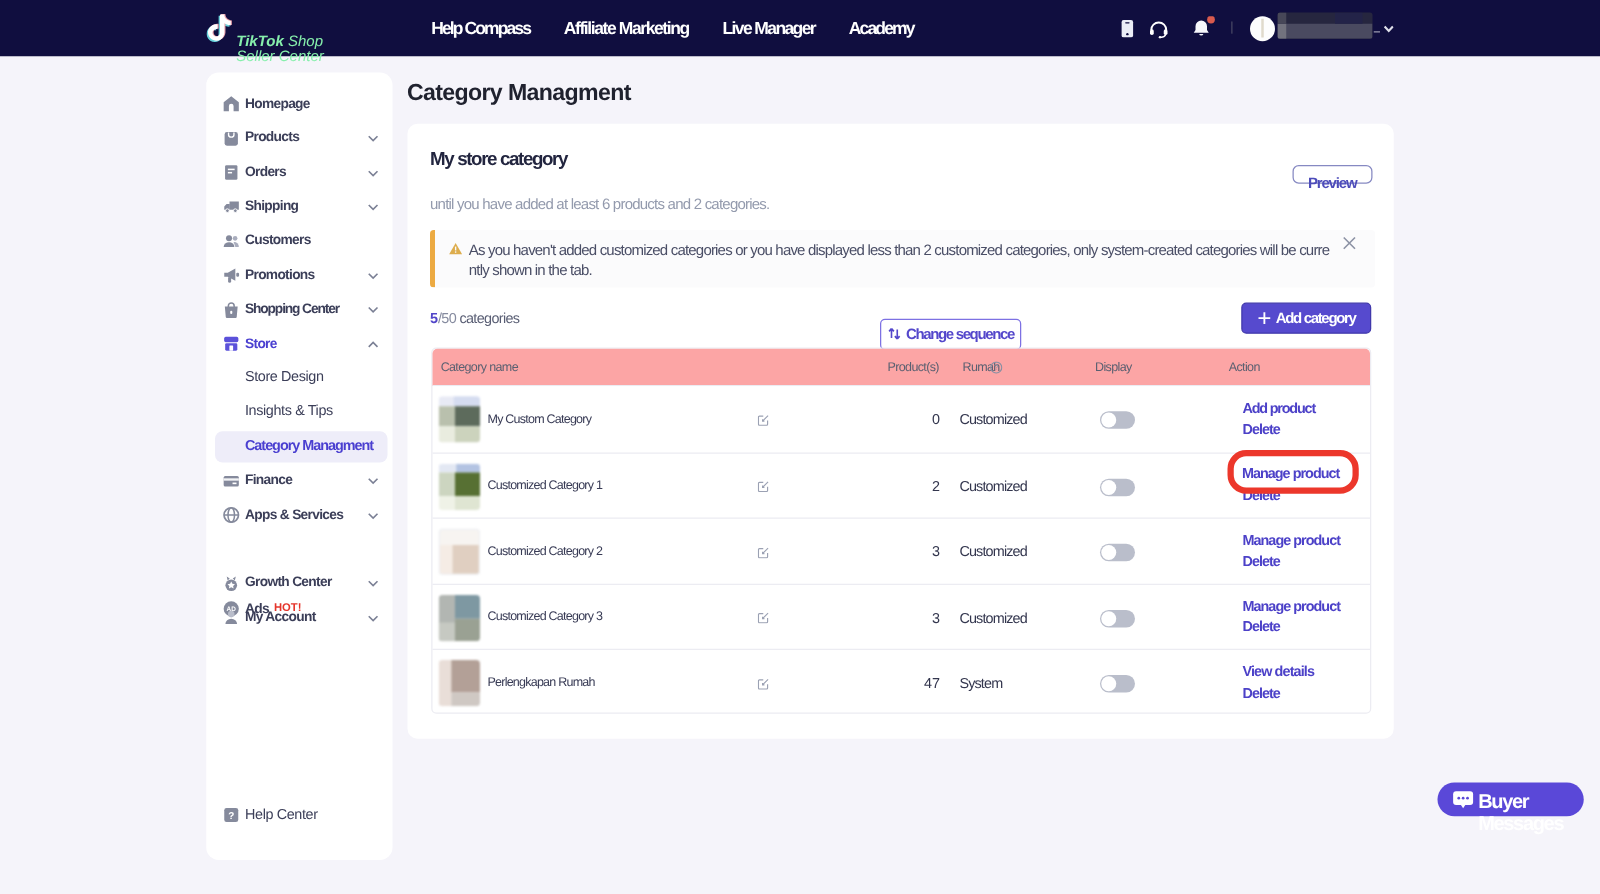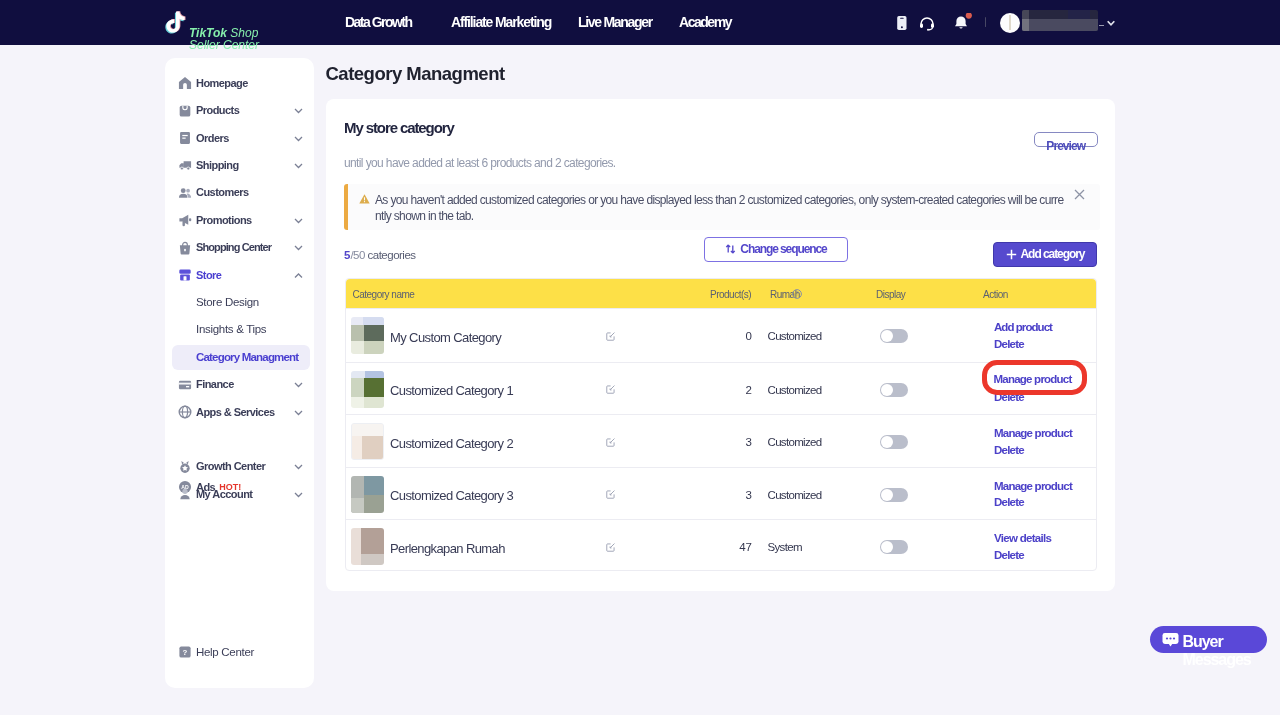--- a/index.html
+++ b/index.html
@@ -38,26 +38,26 @@
 .card { position:absolute; left:326px; top:99px; width:789px; height:492px; background:#fff; border-radius:8px; }
 .cardtitle { position:absolute; left:18px; top:20px; font-size:15px; font-weight:700; letter-spacing:-1.1px; color:#22253f; }
 .carddesc { position:absolute; left:18px; font-size:12px; letter-spacing:-0.62px; color:#939aad; white-space:nowrap; }
 .btn { position:absolute; height:25px; border:1px solid #7d71e3; border-radius:4px; background:#fff; color:#5447cb; font-size:12px; font-weight:700; text-align:center; line-height:23px; white-space:nowrap; }
 .btnp { background:#564ace; border:1px solid #4038ab; color:#fff; line-height:23px; }
 .alert { position:absolute; left:18px; top:85px; width:756px; height:46px; background:#fbfbfc; border-left:4px solid #ecaa42; border-radius:3px; }
 .alert .txt { position:absolute; left:27px; font-size:12px; letter-spacing:-0.65px; color:#4a4e66; white-space:nowrap; }
 .count { position:absolute; left:18px; top:150px; font-size:11.5px; letter-spacing:-0.51px; color:#25283f; }
 
 .table { position:absolute; left:19px; top:179px; width:752px; height:292.5px; border:1px solid #ececf2; border-radius:4px; }
-.thead { position:absolute; left:0; top:0; width:750px; height:30px; background:#fde047; border-radius:4px 4px 0 0; border-bottom:1px solid #ececf2; }
+.thead { position:absolute; left:0; top:0; width:750px; height:30px; background:#fca5a5; border-radius:4px 4px 0 0; border-bottom:1px solid #ececf2; }
 .th { position:absolute; top:10px; font-size:10px; letter-spacing:-0.5px; color:#5b6071; font-weight:400; white-space:nowrap; }
 .row { position:absolute; left:0; width:750px; height:52.5px; border-top:1px solid #ececf2; }
 .thumb { position:absolute; left:5px; top:8px; width:33px; height:37px; border-radius:3px; overflow:hidden; filter:blur(0.7px); }
 .tb { position:absolute; }
-.cname { position:absolute; left:44px; top:20.5px; font-size:13px; letter-spacing:-0.61px; color:#383b55; white-space:nowrap; }
+.cname { position:absolute; left:44px; top:20.5px; font-size:10px; letter-spacing:-0.61px; color:#383b55; white-space:nowrap; }
 .ecount { position:absolute; top:21px; width:48px; text-align:right; font-size:11.5px; color:#33364e; left:358px; }
 .ctype { position:absolute; left:421.5px; top:21px; font-size:11.5px; letter-spacing:-0.67px; color:#33364e; white-space:nowrap; }
 .toggle { position:absolute; left:534px; top:20px; width:27.5px; height:14px; border-radius:7px; background:#babecb; }
 .toggle:after { content:""; position:absolute; left:1px; top:1px; width:12px; height:12px; border-radius:50%; background:#fff; }
 .act { position:absolute; left:648px; font-size:11.5px; font-weight:700; letter-spacing:-0.77px; color:#4c41c8; white-space:nowrap; }
 .edit { position:absolute; left:259.5px; top:21.5px; }
 
 .ann { position:absolute; left:981.5px; top:359.5px; width:105px; height:35px; background:#fff; border:5.5px solid #ec372b; border-radius:15px; z-index:30; }
 .ann span { position:absolute; left:7px; top:8px; font-size:11.5px; font-weight:700; letter-spacing:-0.77px; color:#4c41c8; white-space:nowrap; }
 
@@ -74,21 +74,21 @@
       <path transform="translate(-1.2,1.2)" fill="#69d2db" d="M12.53.02C13.84 0 15.14.01 16.44 0c.08 1.53.63 3.09 1.75 4.17 1.12 1.11 2.7 1.62 4.24 1.79v4.03c-1.44-.05-2.89-.35-4.2-.97-.57-.26-1.1-.59-1.62-.93-.01 2.92.01 5.84-.02 8.75-.08 1.4-.54 2.79-1.35 3.94-1.31 1.92-3.58 3.17-5.91 3.21-1.43.08-2.86-.31-4.08-1.03-2.02-1.19-3.44-3.37-3.65-5.71-.02-.5-.03-1-.01-1.49.18-1.9 1.12-3.72 2.58-4.96 1.66-1.44 3.98-2.13 6.15-1.72.02 1.48-.04 2.96-.04 4.44-.99-.32-2.15-.23-3.02.37-.63.41-1.11 1.04-1.36 1.75-.21.51-.15 1.07-.14 1.61.24 1.64 1.82 3.02 3.5 2.87 1.12-.01 2.19-.66 2.77-1.61.19-.33.4-.67.41-1.06.1-1.79.06-3.57.07-5.36.01-4.03-.01-8.05.02-12.07z"></path>
       <path transform="translate(1,-.4)" fill="#e8a0ab" d="M12.53.02C13.84 0 15.14.01 16.44 0c.08 1.53.63 3.09 1.75 4.17 1.12 1.11 2.7 1.62 4.24 1.79v4.03c-1.44-.05-2.89-.35-4.2-.97-.57-.26-1.1-.59-1.62-.93-.01 2.92.01 5.84-.02 8.75-.08 1.4-.54 2.79-1.35 3.94-1.31 1.92-3.58 3.17-5.91 3.21-1.43.08-2.86-.31-4.08-1.03-2.02-1.19-3.44-3.37-3.65-5.71-.02-.5-.03-1-.01-1.49.18-1.9 1.12-3.72 2.58-4.96 1.66-1.44 3.98-2.13 6.15-1.72.02 1.48-.04 2.96-.04 4.44-.99-.32-2.15-.23-3.02.37-.63.41-1.11 1.04-1.36 1.75-.21.51-.15 1.07-.14 1.61.24 1.64 1.82 3.02 3.5 2.87 1.12-.01 2.19-.66 2.77-1.61.19-.33.4-.67.41-1.06.1-1.79.06-3.57.07-5.36.01-4.03-.01-8.05.02-12.07z"></path>
       <path fill="#ffffff" d="M12.53.02C13.84 0 15.14.01 16.44 0c.08 1.53.63 3.09 1.75 4.17 1.12 1.11 2.7 1.62 4.24 1.79v4.03c-1.44-.05-2.89-.35-4.2-.97-.57-.26-1.1-.59-1.62-.93-.01 2.92.01 5.84-.02 8.75-.08 1.4-.54 2.79-1.35 3.94-1.31 1.92-3.58 3.17-5.91 3.21-1.43.08-2.86-.31-4.08-1.03-2.02-1.19-3.44-3.37-3.65-5.71-.02-.5-.03-1-.01-1.49.18-1.9 1.12-3.72 2.58-4.96 1.66-1.44 3.98-2.13 6.15-1.72.02 1.48-.04 2.96-.04 4.44-.99-.32-2.15-.23-3.02.37-.63.41-1.11 1.04-1.36 1.75-.21.51-.15 1.07-.14 1.61.24 1.64 1.82 3.02 3.5 2.87 1.12-.01 2.19-.66 2.77-1.61.19-.33.4-.67.41-1.06.1-1.79.06-3.57.07-5.36.01-4.03-.01-8.05.02-12.07z"></path>
       </g>
     </svg>
     <div class="logo-txt">
       <div class="lt1"><b>TikTok</b> Shop</div>
       <div class="lt2">Seller Center</div>
     </div>
   </div>
-  <div class="nav" style="left:345px; letter-spacing:-1.52px;">Data Growth</div>
+  <div class="nav" style="left:345px; letter-spacing:-1.52px;">Help Compass</div>
   <div class="nav" style="left:451px; letter-spacing:-1.12px;">Affiliate Marketing</div>
   <div class="nav" style="left:578px; letter-spacing:-1.29px;">Live Manager</div>
   <div class="nav" style="left:679px; letter-spacing:-1.47px;">Academy</div>
 
   <svg class="hicon" style="left:896.5px; top:15.5px;" width="10" height="14" viewBox="0 0 10 14">
     <rect x="0.2" y="0" width="9.3" height="14" rx="1.7" fill="#eceef6"></rect>
     <rect x="3.1" y="1.7" width="3.6" height="1.1" rx="0.55" fill="#100e3f"></rect>
     <circle cx="4.9" cy="11.3" r="0.95" fill="#100e3f"></circle>
   </svg>
 
@@ -284,21 +284,21 @@
       <rect x="5.4" y="7.8" width="1.2" height="1.2" fill="#fbfbfc"></rect>
     </svg>
     <div class="txt" style="top:8.5px;">As you haven't added customized categories or you have displayed less than 2 customized categories, only system-created categories will be curre</div>
     <div class="txt" style="top:25px;">ntly shown in the tab.</div>
     <svg style="position:absolute; left:726px; top:5px;" width="11" height="11" viewBox="0 0 11 11">
         <path d="M1 1 L10 10 M10 1 L1 10" stroke="#8d93a5" stroke-width="1.3"></path>
       </svg>
   </div>
 
   <div class="count"><b style="letter-spacing:0; color:#5246c9;">5</b><span style="color:#868b9f;">/50</span> <span style="color:#585d73;">categories</span></div>
-  <div class="btn" style="left:378px; top:138px; width:144px; letter-spacing:-1.09px;">
+  <div class="btn" style="left:378px; top:156px; width:113px; letter-spacing:-1.09px;">
     <svg style="vertical-align:-2px; margin-right:4px;" width="11" height="12" viewBox="0 0 11 12">
         <path d="M3.2 1.8 v7.6 M3.2 1.8 l-1.9 2.3 M3.2 1.8 l1.9 2.3" stroke="#5447cb" stroke-width="1.3" fill="none"></path>
         <path d="M7.8 10.2 v-7.6 M7.8 10.2 l-1.9 -2.3 M7.8 10.2 l1.9 -2.3" stroke="#5447cb" stroke-width="1.3" fill="none"></path>
       </svg>Change sequence</div>
   <div class="btn btnp" style="left:667px; top:143px; width:104px; letter-spacing:-1.06px;">
     <svg style="vertical-align:-1.5px; margin-right:4px;" width="11" height="11" viewBox="0 0 11 11">
         <path d="M5.5 0.8 v9.4 M0.8 5.5 h9.4" stroke="#fff" stroke-width="1.5"></path>
       </svg>Add category</div>
 
   <div class="table">

